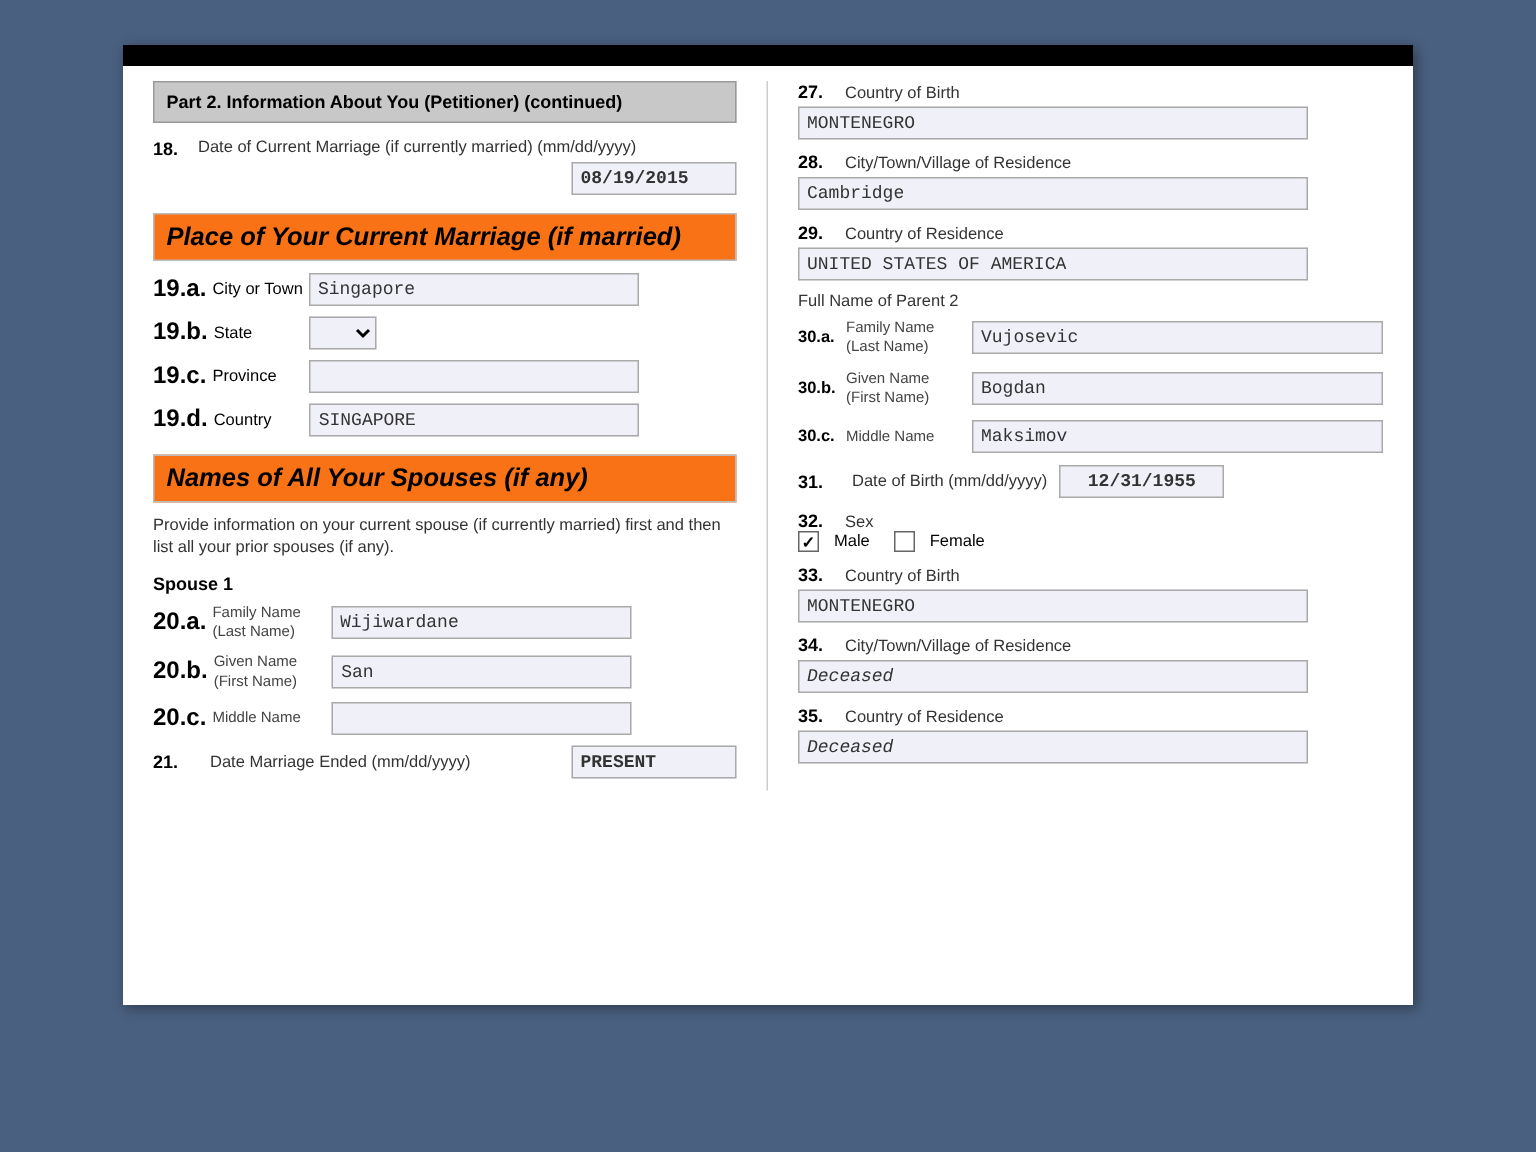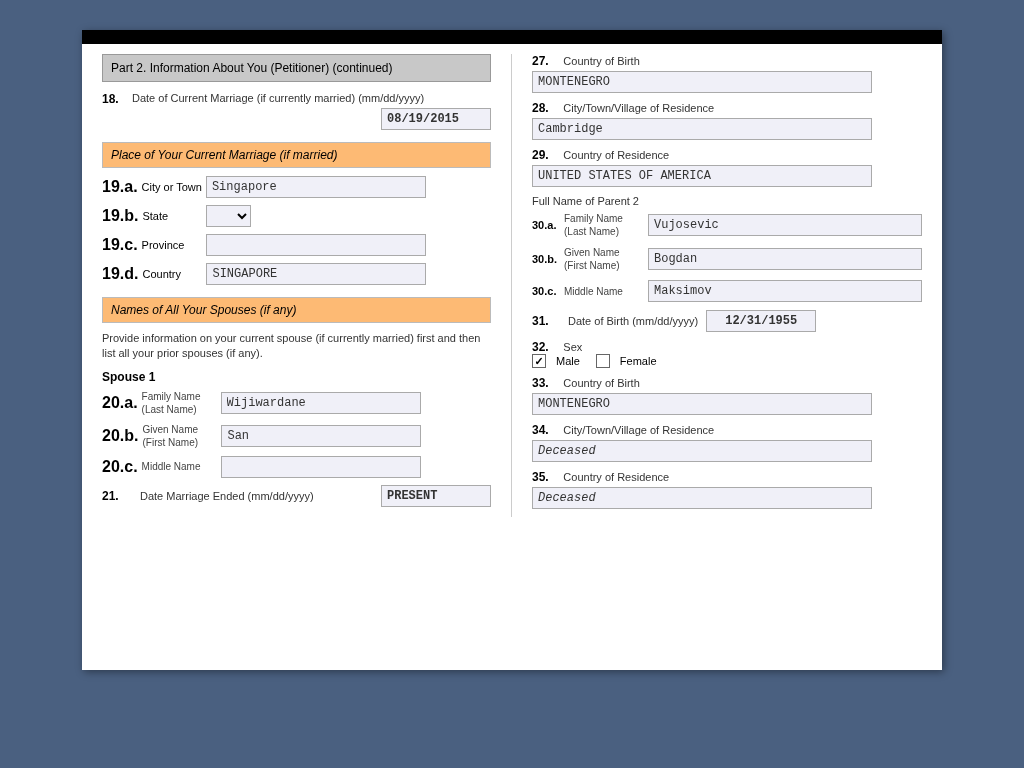--- a/index.html
+++ b/index.html
@@ -38,31 +38,31 @@
       border-right: 1px solid #ccc;
     }
     .right-col {
       width: 50%;
       padding-left: 20px;
     }
     .section-header {
       background: #c8c8c8;
       border: 1px solid #999;
       padding: 6px 8px;
-      font-weight: normal;
+      font-weight: bold;
       font-size: 12px;
       margin-bottom: 10px;
     }
     .italic-header {
-      background: #fdba74;
+      background: #f97316;
       border: 1px solid #bbb;
       padding: 5px 8px;
       font-style: italic;
-      font-weight: normal;
-      font-size: 12px;
+      font-weight: bold;
+      font-size: 17px;
       margin: 12px 0 8px 0;
     }
     .field-row-top {
       display: flex;
       align-items: flex-start;
       margin-bottom: 8px;
     }
     .label-num {
       font-weight: bold;
       min-width: 30px;

